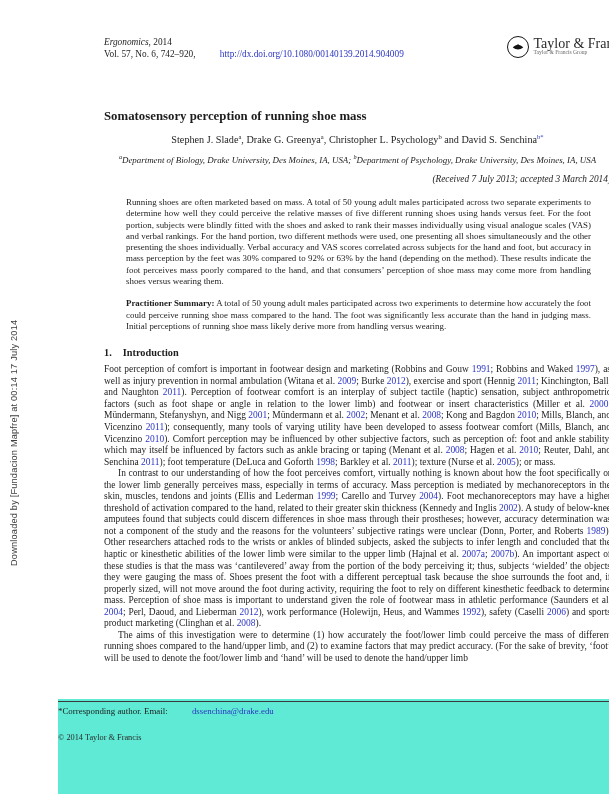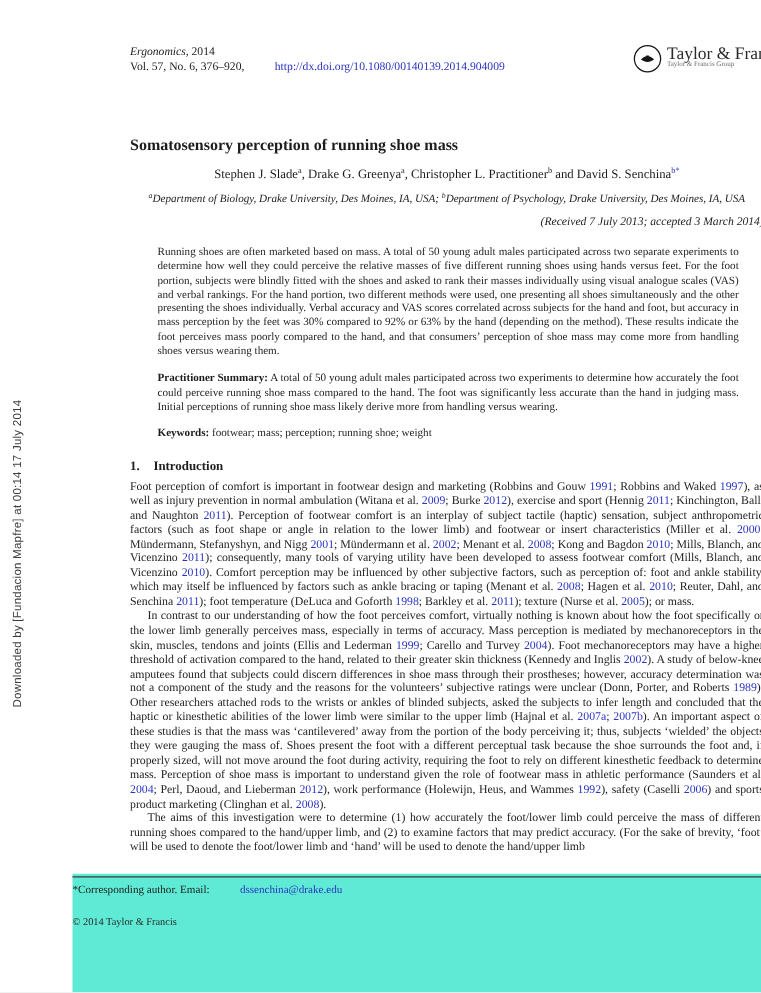--- a/index.html
+++ b/index.html
@@ -68,49 +68,48 @@
 </style>
 </head>
 <body>
 
 <div class="page">
 
   <div class="watermark">Downloaded by [Fundacion Mapfre] at 00:14 17 July 2014</div>
 
   <div class="header">
     <div><i>Ergonomics</i><span>, 2014</span></div>
-    <div><span>Vol. 57, No. 6, 376–920, </span><span class="link doi">http://dx.doi.org/10.1080/00140139.2014.904009</span></div>
+    <div><span>Vol. 57, No. 6, 742–920, </span><span class="link doi">http://dx.doi.org/10.1080/00140139.2014.904009</span></div>
   </div>
 
   <div class="logo">
     <div class="logo-circle">
       <svg width="14" height="14" viewBox="0 0 24 24">
           <path d="M3 13 C9 6.5, 15 6.5, 21 13 C15 17.5, 9 17.5, 3 13 Z M10 7.5 L14 7.5 L13 10 L11 10 Z" fill="#151515"></path>
         </svg>
     </div>
     <div>
       <div class="logo-name">Taylor &amp; Francis</div>
       <div class="logo-group">Taylor &amp; Francis Group</div>
     </div>
   </div>
 
   <div class="main">
 
     <div class="title">Somatosensory perception of running shoe mass</div>
 
-    <div class="authors" id="authors"><span>Stephen J. Slade</span><sup>a</sup><span>, Drake G. Greenya</span><sup>a</sup><span>, Christopher L. Practitioner</span><sup>b</sup><span> and David S. Senchina</span><sup class="link">b*</sup></div>
+    <div class="authors" id="authors"><span>Stephen J. Slade</span><sup>a</sup><span>, Drake G. Greenya</span><sup>a</sup><span>, Christopher L. Psychology</span><sup>b</sup><span> and David S. Senchina</span><sup class="link">b*</sup></div>
 
     <div class="affiliations" id="affiliations"><sup>a</sup><span>Department of Biology, Drake University, Des Moines, IA, USA; </span><sup>b</sup><span>Department of Psychology, Drake University, Des Moines, IA, USA</span></div>
 
     <div class="received">(Received 7 July 2013; accepted 3 March 2014)</div>
 
     <div class="abstract-block">
       <p>Running shoes are often marketed based on mass. A total of 50 young adult males participated across two separate experiments to determine how well they could perceive the relative masses of five different running shoes using hands versus feet. For the foot portion, subjects were blindly fitted with the shoes and asked to rank their masses individually using visual analogue scales (VAS) and verbal rankings. For the hand portion, two different methods were used, one presenting all shoes simultaneously and the other presenting the shoes individually. Verbal accuracy and VAS scores correlated across subjects for the hand and foot, but accuracy in mass perception by the feet was 30% compared to 92% or 63% by the hand (depending on the method). These results indicate the foot perceives mass poorly compared to the hand, and that consumers’ perception of shoe mass may come more from handling shoes versus wearing them.</p>
       <p class="practitioner"><span class="bold">Practitioner Summary:</span><span> A total of 50 young adult males participated across two experiments to determine how accurately the foot could perceive running shoe mass compared to the hand. The foot was significantly less accurate than the hand in judging mass. Initial perceptions of running shoe mass likely derive more from handling versus wearing.</span></p>
-      <p class="keywords"><span class="bold">Keywords:</span><span> footwear; mass; perception; running shoe; weight</span></p>
     </div>
 
     <div class="section-heading"><span class="num">1.</span><span>Introduction</span></div>
 
     <div id="paragraphs">
         <p class="para">Foot perception of comfort is important in footwear design and marketing (Robbins and Gouw <span class="cite">1991</span>; Robbins and Waked <span class="cite">1997</span>), as well as injury prevention in normal ambulation (Witana et al. <span class="cite">2009</span>; Burke <span class="cite">2012</span>), exercise and sport (Hennig <span class="cite">2011</span>; Kinchington, Ball, and Naughton <span class="cite">2011</span>). Perception of footwear comfort is an interplay of subject tactile (haptic) sensation, subject anthropometric factors (such as foot shape or angle in relation to the lower limb) and footwear or insert characteristics (Miller et al. <span class="cite">2000</span>; Mündermann, Stefanyshyn, and Nigg <span class="cite">2001</span>; Mündermann et al. <span class="cite">2002</span>; Menant et al. <span class="cite">2008</span>; Kong and Bagdon <span class="cite">2010</span>; Mills, Blanch, and Vicenzino <span class="cite">2011</span>); consequently, many tools of varying utility have been developed to assess footwear comfort (Mills, Blanch, and Vicenzino <span class="cite">2010</span>). Comfort perception may be influenced by other subjective factors, such as perception of: foot and ankle stability, which may itself be influenced by factors such as ankle bracing or taping (Menant et al. <span class="cite">2008</span>; Hagen et al. <span class="cite">2010</span>; Reuter, Dahl, and Senchina <span class="cite">2011</span>); foot temperature (DeLuca and Goforth <span class="cite">1998</span>; Barkley et al. <span class="cite">2011</span>); texture (Nurse et al. <span class="cite">2005</span>); or mass.</p>
         <p class="para indent">In contrast to our understanding of how the foot perceives comfort, virtually nothing is known about how the foot specifically or the lower limb generally perceives mass, especially in terms of accuracy. Mass perception is mediated by mechanoreceptors in the skin, muscles, tendons and joints (Ellis and Lederman <span class="cite">1999</span>; Carello and Turvey <span class="cite">2004</span>). Foot mechanoreceptors may have a higher threshold of activation compared to the hand, related to their greater skin thickness (Kennedy and Inglis <span class="cite">2002</span>). A study of below-knee amputees found that subjects could discern differences in shoe mass through their prostheses; however, accuracy determination was not a component of the study and the reasons for the volunteers’ subjective ratings were unclear (Donn, Porter, and Roberts <span class="cite">1989</span>). Other researchers attached rods to the wrists or ankles of blinded subjects, asked the subjects to infer length and concluded that the haptic or kinesthetic abilities of the lower limb were similar to the upper limb (Hajnal et al. <span class="cite">2007a</span>; <span class="cite">2007b</span>). An important aspect of these studies is that the mass was ‘cantilevered’ away from the portion of the body perceiving it; thus, subjects ‘wielded’ the objects they were gauging the mass of. Shoes present the foot with a different perceptual task because the shoe surrounds the foot and, if properly sized, will not move around the foot during activity, requiring the foot to rely on different kinesthetic feedback to determine mass. Perception of shoe mass is important to understand given the role of footwear mass in athletic performance (Saunders et al. <span class="cite">2004</span>; Perl, Daoud, and Lieberman <span class="cite">2012</span>), work performance (Holewijn, Heus, and Wammes <span class="cite">1992</span>), safety (Caselli <span class="cite">2006</span>) and sports product marketing (Clinghan et al. <span class="cite">2008</span>).</p>
         <p class="para indent">The aims of this investigation were to determine (1) how accurately the foot/lower limb could perceive the mass of different running shoes compared to the hand/upper limb, and (2) to examine factors that may predict accuracy. (For the sake of brevity, ‘foot’ will be used to denote the foot/lower limb and ‘hand’ will be used to denote the hand/upper limb</p>
       </div>
 

